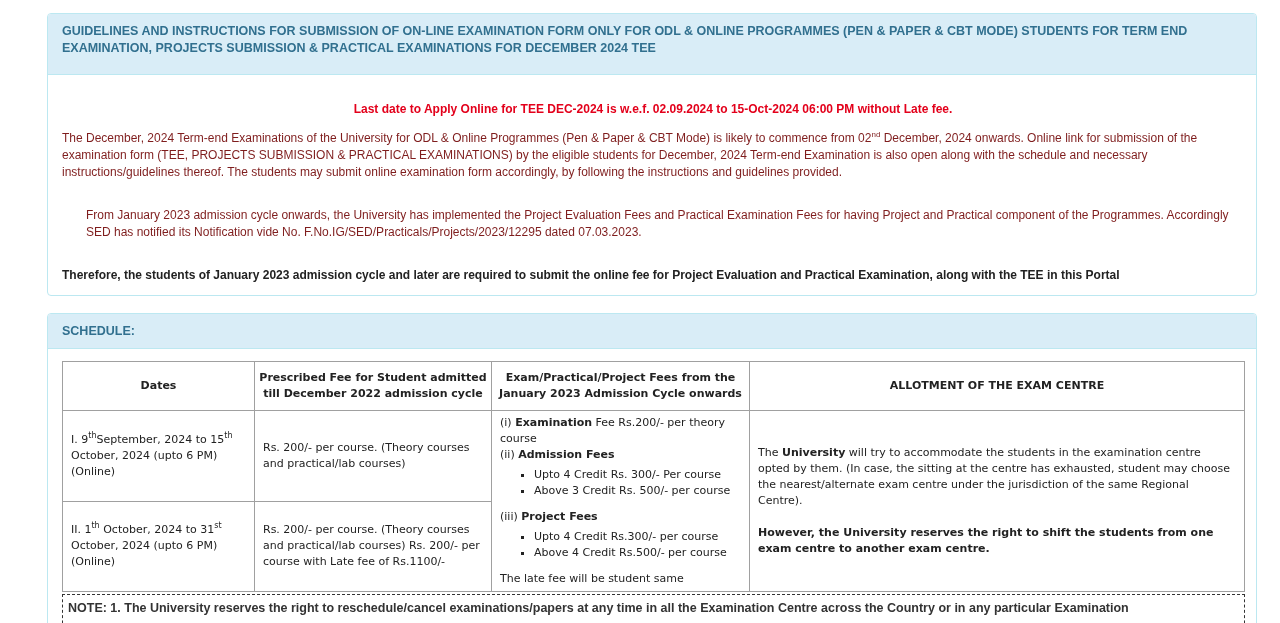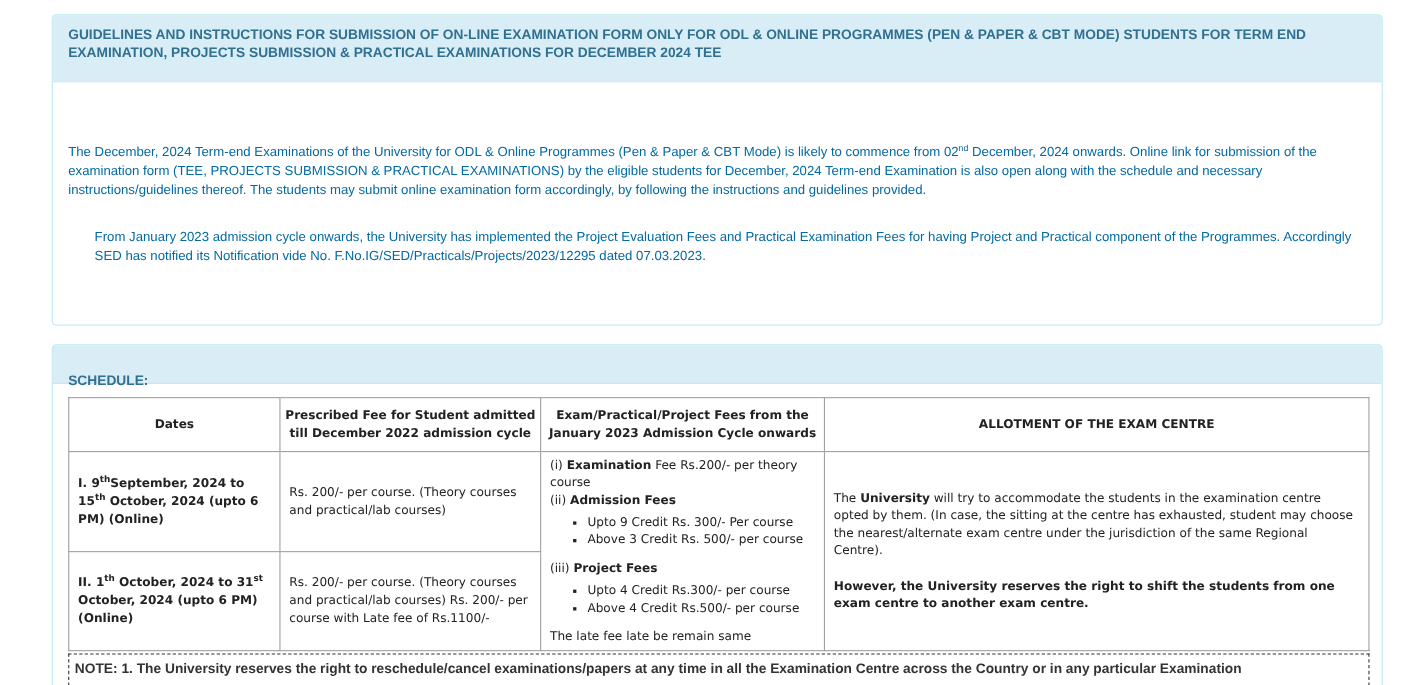--- a/index.html
+++ b/index.html
@@ -13,61 +13,63 @@
   .panel-heading {
     background: #d9edf7; color: #31708f;
     border-bottom: 1px solid #bce8f1;
     border-radius: 3px 3px 0 0;
     font-weight: bold; font-size: 12.5px; line-height: 17px;
     padding: 8px 14px; box-sizing: border-box;
   }
   #panel1 { top: 13px; height: 283px; }
   #panel1 .panel-heading { height: 61px; padding-top: 9px; }
   #panel2 { top: 313px; height: 320px; }
-  #panel2 .panel-heading { height: 35px; padding-top: 24px; }
+  #panel2 .panel-heading { height: 35px; padding-top: 9px; }
 
   .red-notice {
     position: absolute; top: 88px; left: 0; width: 1210px; text-align: center;
     color: #e3001b; font-weight: bold; font-size: 12px;
   }
-  .para { position: absolute; left: 14px; width: 1170px; font-size: 12px; line-height: 17px; color: #0369a1; }
+  .para { position: absolute; left: 14px; width: 1170px; font-size: 12px; line-height: 17px; color: #7f1d1d; }
   .para sup { font-size: 8px; line-height: 0; }
   .p1 { top: 116px; }
   .p2 { top: 193px; margin-left: 24px; }
   .p3 { top: 253px; font-weight: bold; color: #222; }
 
   table.sched {
     position: absolute; left: 14px; top: 47px; width: 1183px;
     border-collapse: collapse;
     font-family: "DejaVu Sans", sans-serif; font-size: 11px; color: #222; padding-left: 11px;
   }
   table.sched th, table.sched td { border: 1px solid #a0a0a0; vertical-align: middle; }
   table.sched th { font-weight: bold; text-align: center; height: 48px; padding: 0 4px; line-height: 16px; }
   table.sched td { padding: 4px 8px; line-height: 16px; }
-  td.date-cell { font-weight: bold; }
+  td.date-cell { font-weight: normal; }
   td.date-cell sup { font-size: 8px; line-height: 0; }
   td.fees-cell { vertical-align: top; padding: 2px 8px; }
   td.allot-cell { vertical-align: top; padding: 2px 8px; }
   .fees-cell ul { margin: 4px 0 4px 0; padding-left: 34px; list-style: square; }
   .fees-cell li { line-height: 16px; }
   .fees-cell .block-gap { height: 6px; }
 
   .note {
     position: absolute; left: 14px; top: 280px; width: 1183px; height: 40px;
     border: 1px dashed #333; box-sizing: border-box;
     font-weight: bold; font-size: 12.5px; color: #333; padding: 6px 5px;
   }
 </style>
 </head>
 <body>
 
 <div class="panel" id="panel1">
   <div class="panel-heading">GUIDELINES AND INSTRUCTIONS FOR SUBMISSION OF ON-LINE EXAMINATION FORM ONLY FOR ODL &amp; ONLINE PROGRAMMES (PEN &amp; PAPER &amp; CBT MODE) STUDENTS FOR TERM END EXAMINATION, PROJECTS SUBMISSION &amp; PRACTICAL EXAMINATIONS FOR DECEMBER 2024 TEE</div>
+  <div class="red-notice">Last date to Apply Online for TEE DEC-2024 is w.e.f. 02.09.2024 to 15-Oct-2024 06:00 PM without Late fee.</div>
   <div class="para p1"><span>The December, 2024 Term-end Examinations of the University for ODL &amp; Online Programmes (Pen &amp; Paper &amp; CBT Mode) is likely to commence from 02</span><sup>nd</sup><span> December, 2024 onwards. Online link for submission of the examination form (TEE, PROJECTS SUBMISSION &amp; PRACTICAL EXAMINATIONS) by the eligible students for December, 2024 Term-end Examination is also open along with the schedule and necessary instructions/guidelines thereof. The students may submit online examination form accordingly, by following the instructions and guidelines provided.</span></div>
   <div class="para p2">From January 2023 admission cycle onwards, the University has implemented the Project Evaluation Fees and Practical Examination Fees for having Project and Practical component of the Programmes. Accordingly SED has notified its Notification vide No. F.No.IG/SED/Practicals/Projects/2023/12295 dated 07.03.2023.</div>
+  <div class="para p3">Therefore, the students of January 2023 admission cycle and later are required to submit the online fee for Project Evaluation and Practical Examination, along with the TEE in this Portal</div>
 </div>
 
 <div class="panel" id="panel2">
   <div class="panel-heading">SCHEDULE:</div>
 
   <table class="sched">
     <colgroup>
       <col style="width:192px">
         <col style="width:237px">
         <col style="width:258px">
@@ -82,31 +84,31 @@
       </tr>
     </thead>
     <tbody>
       <tr style="height:90px">
         <td class="date-cell"><span>I. 9</span><sup>th</sup><span>September, 2024 to 15</span><sup>th</sup><span> October, 2024 (upto 6 PM) (Online)</span></td>
         <td>Rs. 200/- per course. (Theory courses and practical/lab courses)</td>
         <td class="fees-cell" rowspan="2">
           <div><span>(i) </span><b>Examination</b><span> Fee Rs.200/- per theory course</span></div>
           <div><span>(ii) </span><b>Admission Fees</b></div>
           <ul>
-            <li>Upto 9 Credit Rs. 300/- Per course</li>
+            <li>Upto 4 Credit Rs. 300/- Per course</li>
             <li>Above 3 Credit Rs. 500/- per course</li>
           </ul>
           <div class="block-gap"></div>
           <div><span>(iii) </span><b>Project Fees</b></div>
           <ul>
             <li>Upto 4 Credit Rs.300/- per course</li>
             <li>Above 4 Credit Rs.500/- per course</li>
           </ul>
           <div class="block-gap"></div>
-          <div>The late fee late be remain same</div>
+          <div>The late fee will be student same</div>
         </td>
         <td class="allot-cell" rowspan="2">
           <div><span>The </span><b>University</b><span> will try to accommodate the students in the examination centre opted by them. (In case, the sitting at the centre has exhausted, student may choose the nearest/alternate exam centre under the jurisdiction of the same Regional Centre).</span></div>
           <div style="height:16px"></div>
           <div style="font-weight:bold">However, the University reserves the right to shift the students from one exam centre to another exam centre.</div>
         </td>
       </tr>
       <tr style="height:90px">
         <td class="date-cell"><span>II. 1</span><sup>th</sup><span> October, 2024 to 31</span><sup>st</sup><span> October, 2024 (upto 6 PM) (Online)</span></td>
         <td>Rs. 200/- per course. (Theory courses and practical/lab courses) Rs. 200/- per course with Late fee of Rs.1100/-</td>

